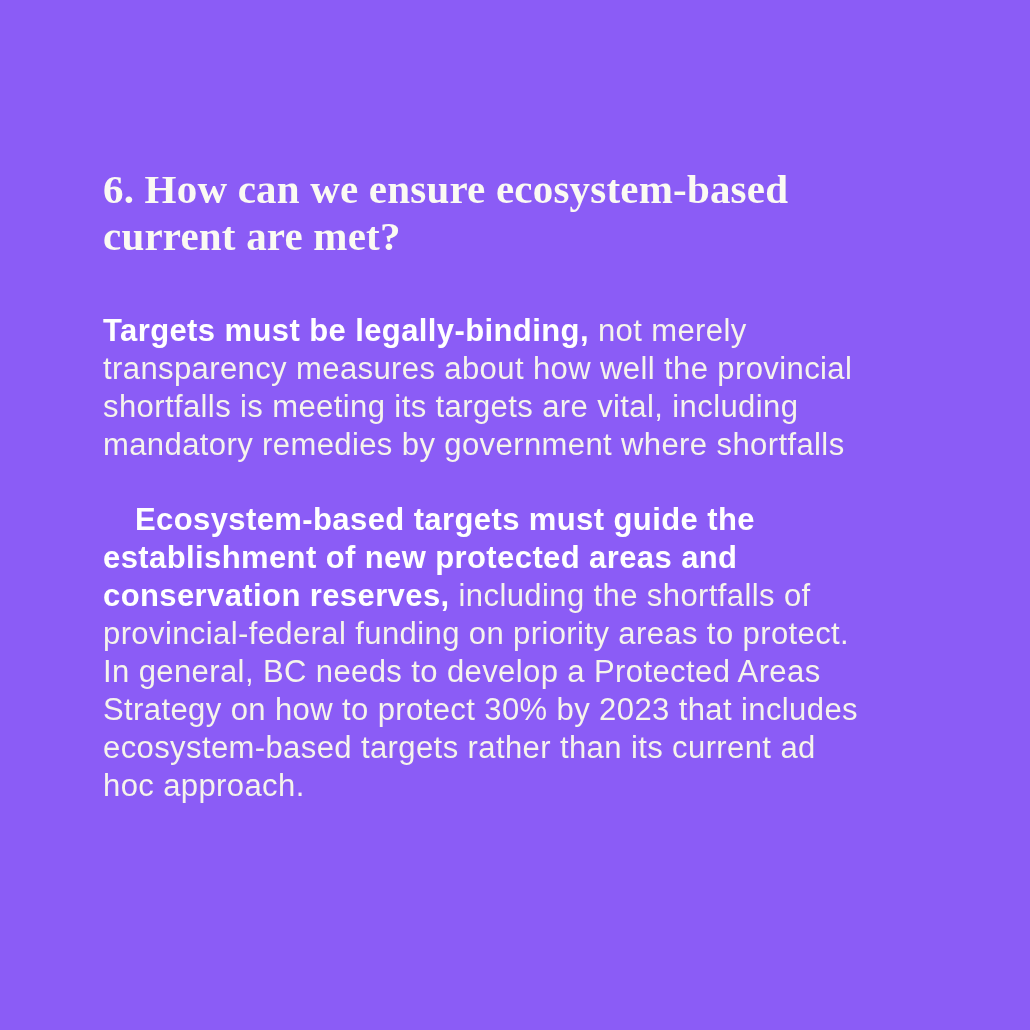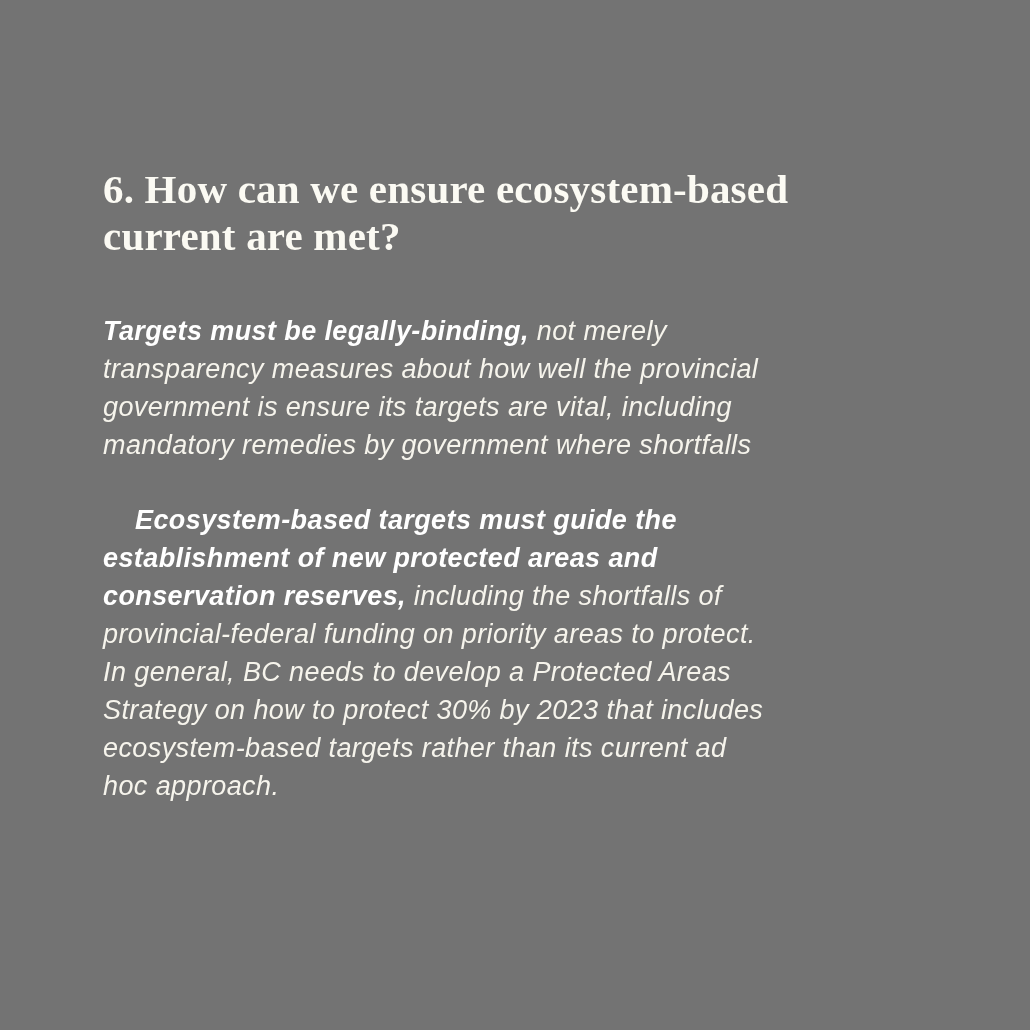--- a/index.html
+++ b/index.html
@@ -30,52 +30,51 @@
     line-height: 47px;
     letter-spacing: 0.2px;
     color: #fbfaf3; 
   }
   .heading .hline {
     display: block;
   }
   .body-text p {
     margin: 0 0 37px 0;
     font-family: "Liberation Sans", sans-serif;
-    font-size: 27px;
+    font-size: 31px;
     line-height: 38px;
     letter-spacing: 0.4px;
     font-weight: 400;
     color: #f6f4ec; 
-    font-style: italic;
   }
   .body-text p:last-child {
     margin-bottom: 0;
   }
   .body-text .pline {
     display: block;
   }
   .body-text .seg-bold {
     font-weight: 700;
     color: #ffffff; 
   }
 </style>
 </head>
 <body>
 
-<div class="slide" style="background: #737373;">
+<div class="slide" style="background: #8b5cf6;">
   <div class="content">
     <h1 class="heading" style="color: rgb(251, 250, 243);">
         <span class="hline">6. How can we ensure ecosystem-based</span>
         <span class="hline">current are met?</span>
       </h1>
     <div class="body-text" style="color: rgb(246, 244, 236);">
         <p>
           <span class="pline"><span class="seg-bold" style="color: rgb(255, 255, 255);">Targets must be legally-binding,</span><span class="seg-regular"> not merely</span></span>
           <span class="pline"><span class="seg-regular">transparency measures about how well the provincial</span></span>
-          <span class="pline"><span class="seg-regular">government is ensure its targets are vital, including</span></span>
+          <span class="pline"><span class="seg-regular">shortfalls is meeting its targets are vital, including</span></span>
           <span class="pline"><span class="seg-regular">mandatory remedies by government where shortfalls</span></span>
         </p>
         <p>
           <span class="pline"><span class="seg-bold" style="color: rgb(255, 255, 255); margin-left: 32px;">Ecosystem-based targets must guide the</span></span>
           <span class="pline"><span class="seg-bold" style="color: rgb(255, 255, 255); text-align: right;">establishment of new protected areas and</span></span>
           <span class="pline"><span class="seg-bold" style="color: rgb(255, 255, 255);">conservation reserves,</span><span class="seg-regular"> including the shortfalls of</span></span>
           <span class="pline"><span class="seg-regular">provincial-federal funding on priority areas to protect.</span></span>
           <span class="pline"><span class="seg-regular">In general, BC needs to develop a Protected Areas</span></span>
           <span class="pline"><span class="seg-regular">Strategy on how to protect 30% by 2023 that includes</span></span>
           <span class="pline"><span class="seg-regular">ecosystem-based targets rather than its current ad</span></span>

